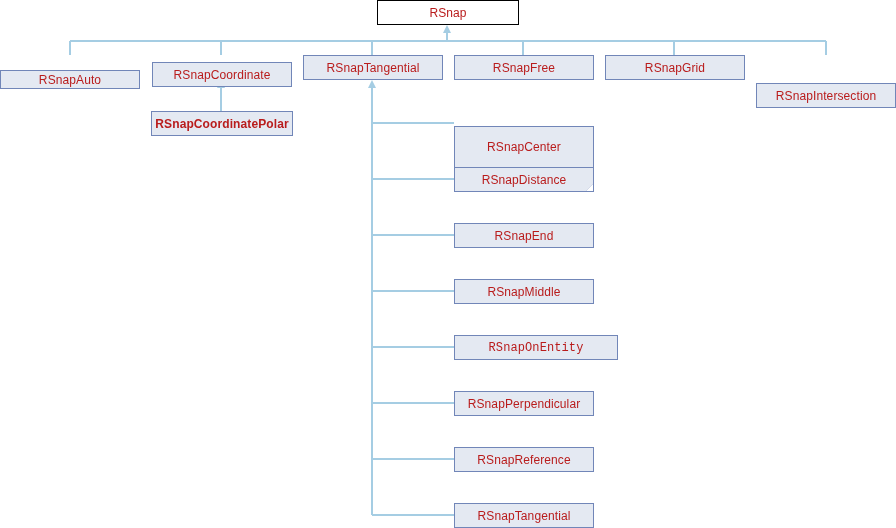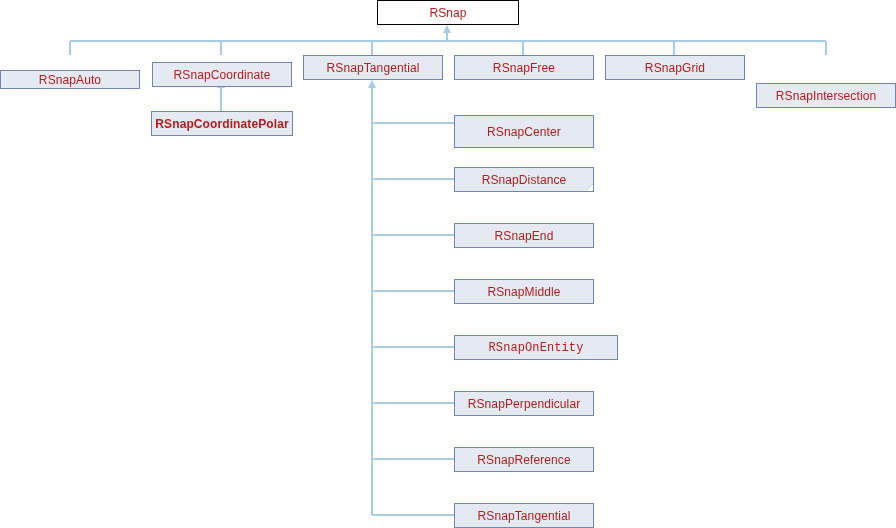--- a/index.html
+++ b/index.html
@@ -134,21 +134,21 @@
     <span class="node-label">RSnapGrid</span>
   </div>
   <div class="node child" style="left:756px; top:55px; width:140px; height:25px;margin-top:28px;">
     <span class="node-label">RSnapIntersection</span>
   </div>
 
   <div class="node child" style="left:151px; top:111px; width:142px; height:25px;font-weight:bold;">
     <span class="node-label">RSnapCoordinatePolar</span>
   </div>
 
-  <div class="node child" style="left:454px; top:115px; width:140px; height:33px;align-items:center;">
+  <div class="node child" style="left:454px; top:126px; width:140px; height:42px;align-items:center;">
     <span class="node-label">RSnapCenter</span>
   </div>
   <div class="node child folded" style="left:454px; top:167px; width:140px; height:25px;">
     <span class="node-label">RSnapDistance</span>
   </div>
   <div class="node child" style="left:454px; top:223px; width:140px; height:25px;">
     <span class="node-label">RSnapEnd</span>
   </div>
   <div class="node child" style="left:454px; top:279px; width:140px; height:25px;">
     <span class="node-label">RSnapMiddle</span>

